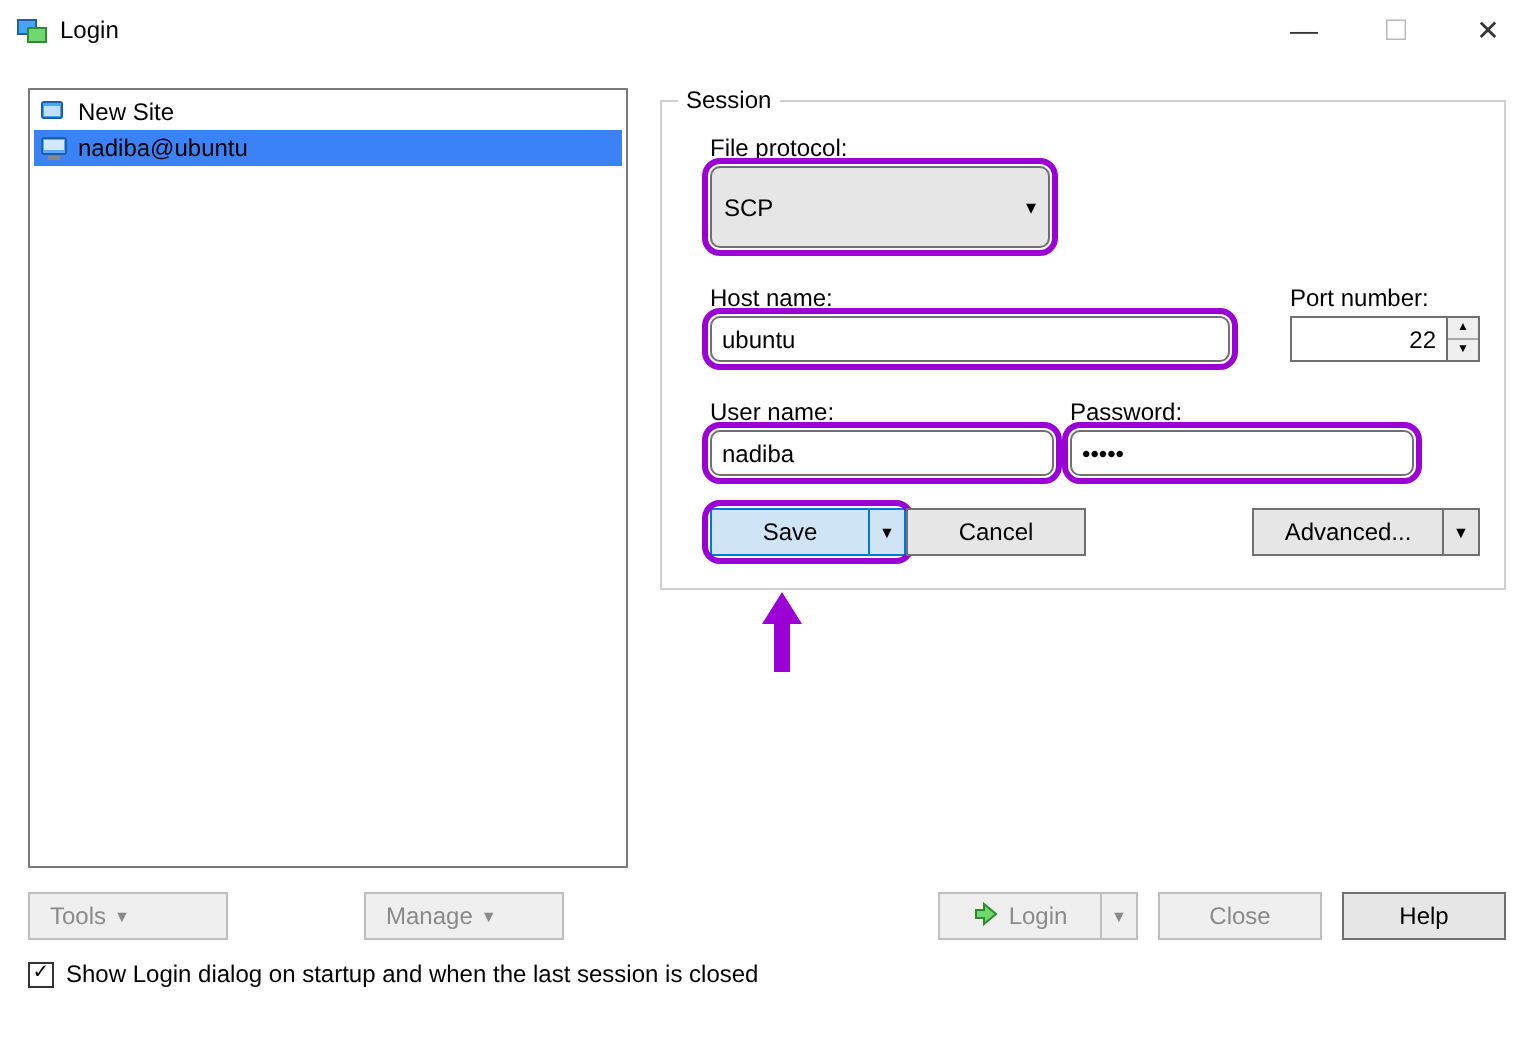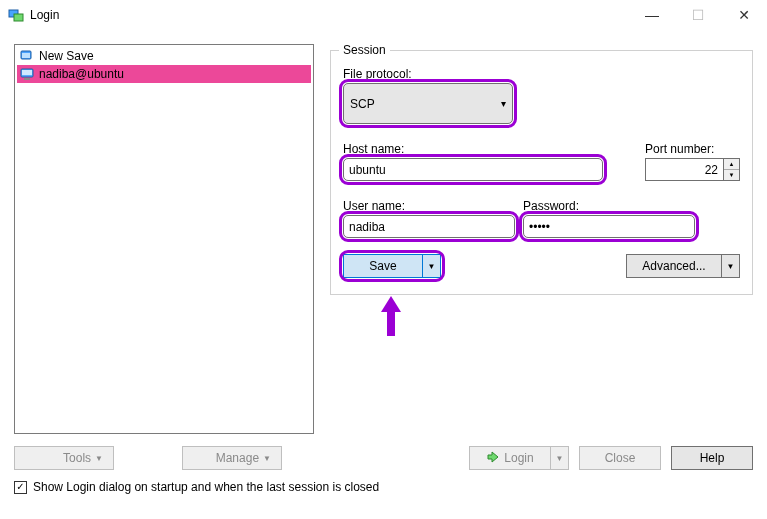--- a/index.html
+++ b/index.html
@@ -47,29 +47,29 @@
     border: 1px solid #7a7a7a;
     background: #fff;
     padding: 2px 2px;
   }
   .tree-item {
     display:flex; align-items:center;
     height:18px; padding:0 2px;
     gap:4px;
     font-size:12px;
   }
-  .tree-item.selected { background:#ec4899; }
+  .tree-item.selected { background:#3b82f6; }
   .folder-icon, .pc-icon { width:16px; height:16px; flex:0 0 16px; }
 
   
   .session-panel { flex:1 1 auto; position:relative; }
   .session-group {
     border:1px solid #d0d0d0;
     position:relative;
-    padding: 10px 12px 16px 12px;
+    padding: 10px 12px 16px 24px;
     margin-top:6px;
   }
   .session-legend {
     position:absolute; top:-8px; left:8px;
     background:#fff; padding:0 4px; font-size:12px;
   }
 
   .fld-label { font-size:12px; margin: 6px 0 2px 0; }
   .row { display:flex; gap:8px; align-items:flex-end; }
 
@@ -130,21 +130,21 @@
     left:49px; top:252px;
     width:24px; height:40px;
     pointer-events:none;
   }
 
   
   .bottom {
     padding: 6px 14px 4px 14px;
   }
   .btn-row { display:flex; gap:10px; align-items:center; }
-  .btn-wide { width:100px; justify-content:flex-end; }
+  .btn-wide { width:100px; justify-content:flex-start; }
   .btn-row .gap { flex:1; }
 
   .checkbox-row { display:flex; align-items:center; gap:6px; margin-top:10px; font-size:12px;}
   .chk {
     width:13px; height:13px; border:1px solid #333; display:flex;
     align-items:center; justify-content:center; font-size:10px; line-height:1;
   }
 </style>
 </head>
 <body>
@@ -172,21 +172,21 @@
 <div class="content">
 
   <div class="site-tree">
     <div class="tree-item">
       <span class="folder-icon">
         <svg viewBox="0 0 16 16">
             <rect x="2" y="3" width="10" height="8" rx="1" fill="#4aa3ff" stroke="#1d5fa6"></rect>
             <rect x="3" y="5" width="8" height="5" fill="#bde1ff"></rect>
           </svg>
       </span>
-      <span>New Save</span>
+      <span>New Site</span>
     </div>
     <div class="tree-item selected">
       <span class="pc-icon">
         <svg viewBox="0 0 16 16">
             <rect x="2" y="3" width="12" height="8" rx="1" fill="#5aa9ff" stroke="#1d5fa6"></rect>
             <rect x="3" y="4" width="10" height="5" fill="#cfe9ff"></rect>
             <rect x="5" y="12" width="6" height="2" fill="#888"></rect>
           </svg>
       </span>
       <span>nadiba@ubuntu</span>
@@ -234,20 +234,23 @@
 
       <div class="save-row">
         <div class="split focused hl">
           <div class="btn focused" style="width:80px;">
             <span>Save</span>
           </div>
           <div class="drop">
             <span>▼</span>
           </div>
         </div>
+        <div class="btn" style="width:90px;">
+          <span>Cancel</span>
+        </div>
         <span class="spacer-flex"></span>
         <div class="split">
           <div class="btn" style="width:96px;">
             <span>Advanced...</span>
           </div>
           <div class="drop">
             <span>▼</span>
           </div>
         </div>
       </div>

